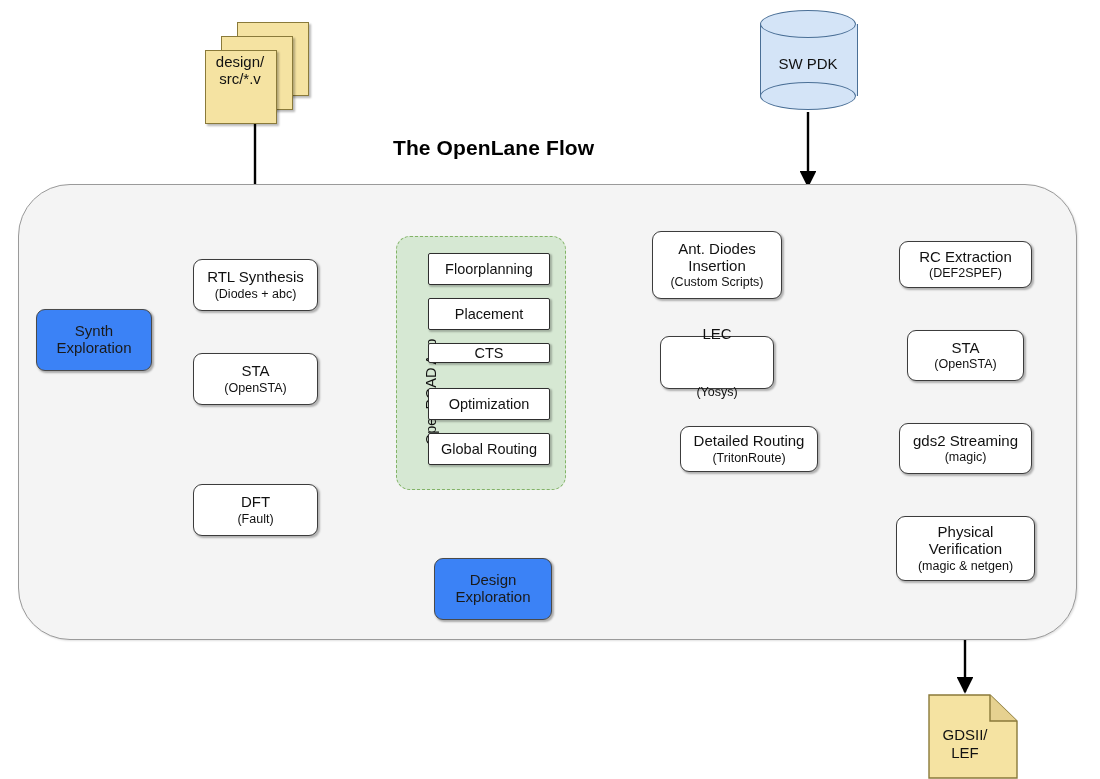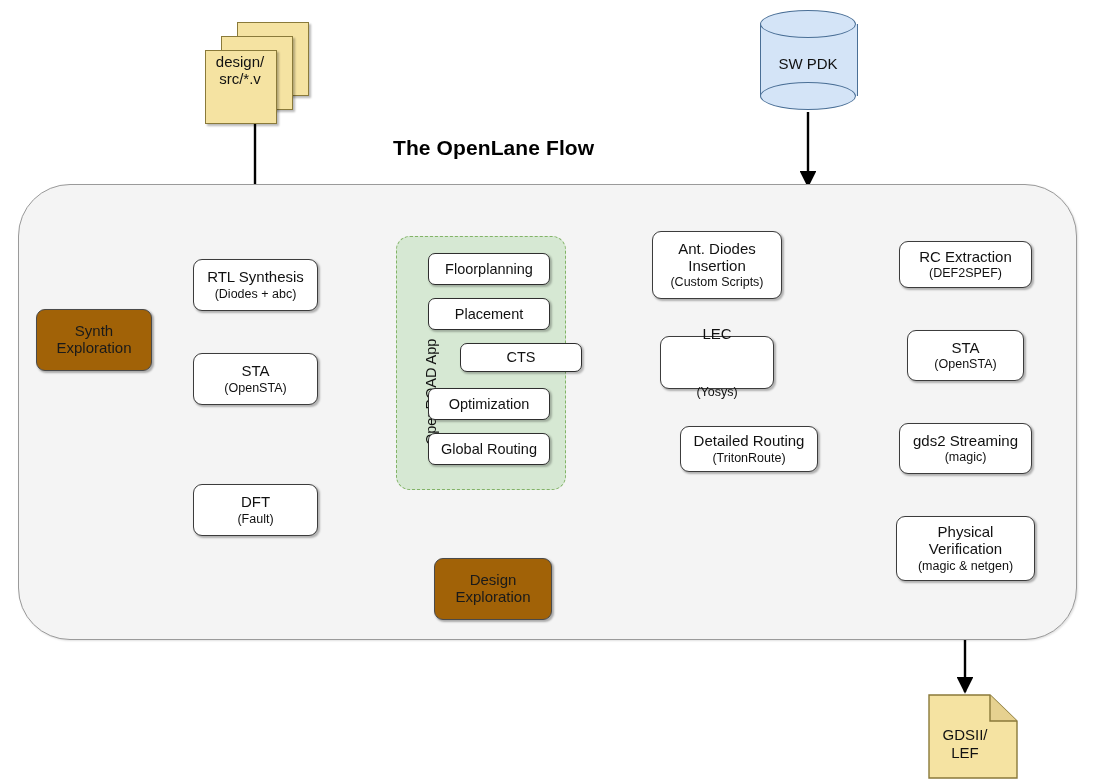--- a/index.html
+++ b/index.html
@@ -11,26 +11,26 @@
   .node{position:absolute;box-sizing:border-box;display:flex;flex-direction:column;
         align-items:center;justify-content:center;text-align:center;line-height:1.12;}
 
   
   .proc{background:#ffffff;border:1.4px solid #3c3c3c;border-radius:9px;
         box-shadow:1.5px 1.5px 2px rgba(0,0,0,.28);}
   .proc .t1{font-size:15px;color:#111;}
   .proc .t2{font-size:12.5px;color:#111;margin-top:1px;}
 
   
-  .explore{background:#a16207;border:1.4px solid #4a4a4a;border-radius:9px;
+  .explore{background:#3b82f6;border:1.4px solid #4a4a4a;border-radius:9px;
            box-shadow:1.5px 1.5px 2px rgba(0,0,0,.30);}
   .explore .t1{font-size:15px;color:#1a1a1a;}
 
   
-  .sub{background:#ffffff;border:1.5px solid #2e2e2e;border-radius:7px;
+  .sub{background:#ffffff;border:1.5px solid #2e2e2e;border-radius:2px;
        box-shadow:1.2px 1.2px 2px rgba(0,0,0,.25);text-align:center;}
   .sub .t1{font-size:14.5px;color:#111;}
 
   
   #flow-container{position:absolute;background:#f4f4f4;border:1.4px solid #9a9a9a;
         border-radius:52px;box-shadow:1px 1px 2px rgba(0,0,0,.12);}
 
   
   #openroad-group{position:absolute;background:#d6e8d3;border:1.6px dashed #82b366;
         border-radius:14px;}
@@ -154,21 +154,21 @@
   <div id="openroad-group" style="left:396px;top:236px;width:168px;height:252px;">
     <div id="openroad-label" style="left:26px;top:208px;">OpenROAD App</div>
   </div>
 
   <div class="node sub" style="left:428px;top:253px;width:122px;height:32px;">
     <span class="t1">Floorplanning</span>
   </div>
   <div class="node sub" style="left:428px;top:298px;width:122px;height:32px;">
     <span class="t1">Placement</span>
   </div>
-  <div class="node sub" style="left:428px;top:343px;width:122px;height:29px;margin-left:32px;">
+  <div class="node sub" style="left:428px;top:343px;width:122px;height:20px;">
     <span class="t1">CTS</span>
   </div>
   <div class="node sub" style="left:428px;top:388px;width:122px;height:32px;">
     <span class="t1">Optimization</span>
   </div>
   <div class="node sub" style="left:428px;top:433px;width:122px;height:32px;">
     <span class="t1">Global Routing</span>
   </div>
 
   <div class="node proc" style="left:652px;top:231px;width:130px;height:68px;">

